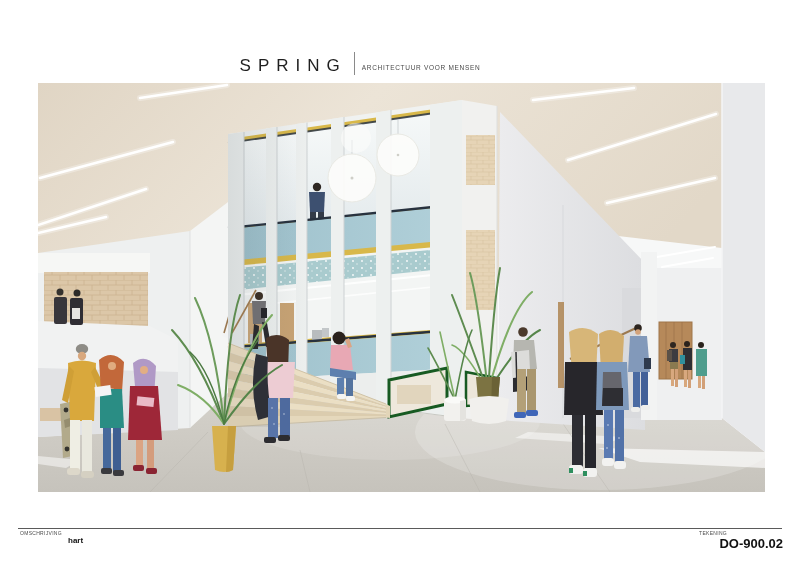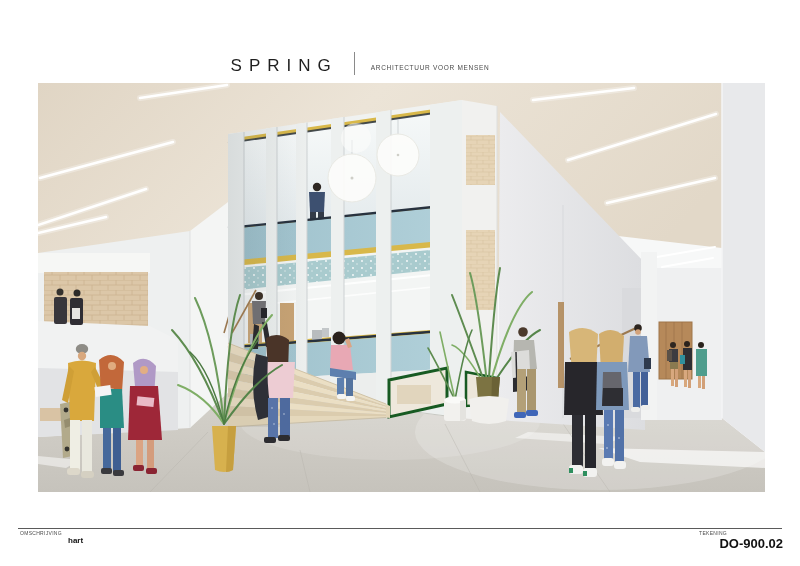--- a/index.html
+++ b/index.html
@@ -4,21 +4,21 @@
 <style>
   html,body{margin:0;padding:0;}
   body{
     width:800px;height:566px;position:relative;background:#ffffff;
     font-family:"Liberation Sans", sans-serif;overflow:hidden;
     -webkit-font-smoothing:antialiased;
   }
   
   .header{
     position:absolute;top:52px;left:0;width:720px;
-    display:flex;justify-content:center;align-items:flex-end;gap:16px;
+    display:flex;justify-content:center;align-items:flex-end;gap:7px;
   }
   .brand{
     font-size:17px;letter-spacing:7px;font-weight:500;color:#1f1f1f;
     line-height:1;padding-bottom:1px;
   }
   .brand-divider{width:1px;height:23px;background:#8a8a8a;}
   .tagline{
     font-size:6.5px;letter-spacing:0.7px;color:#4a4a4a;line-height:1;
     padding-bottom:4px;font-weight:400;
   }

